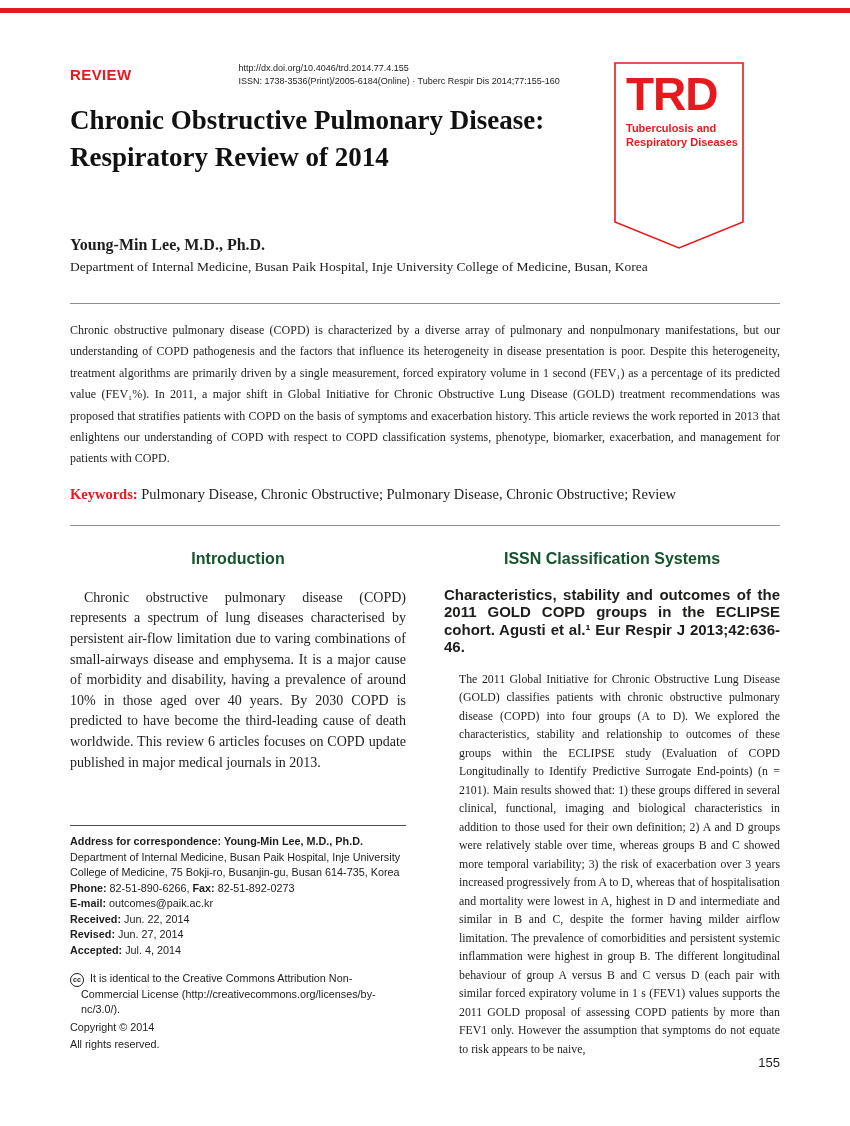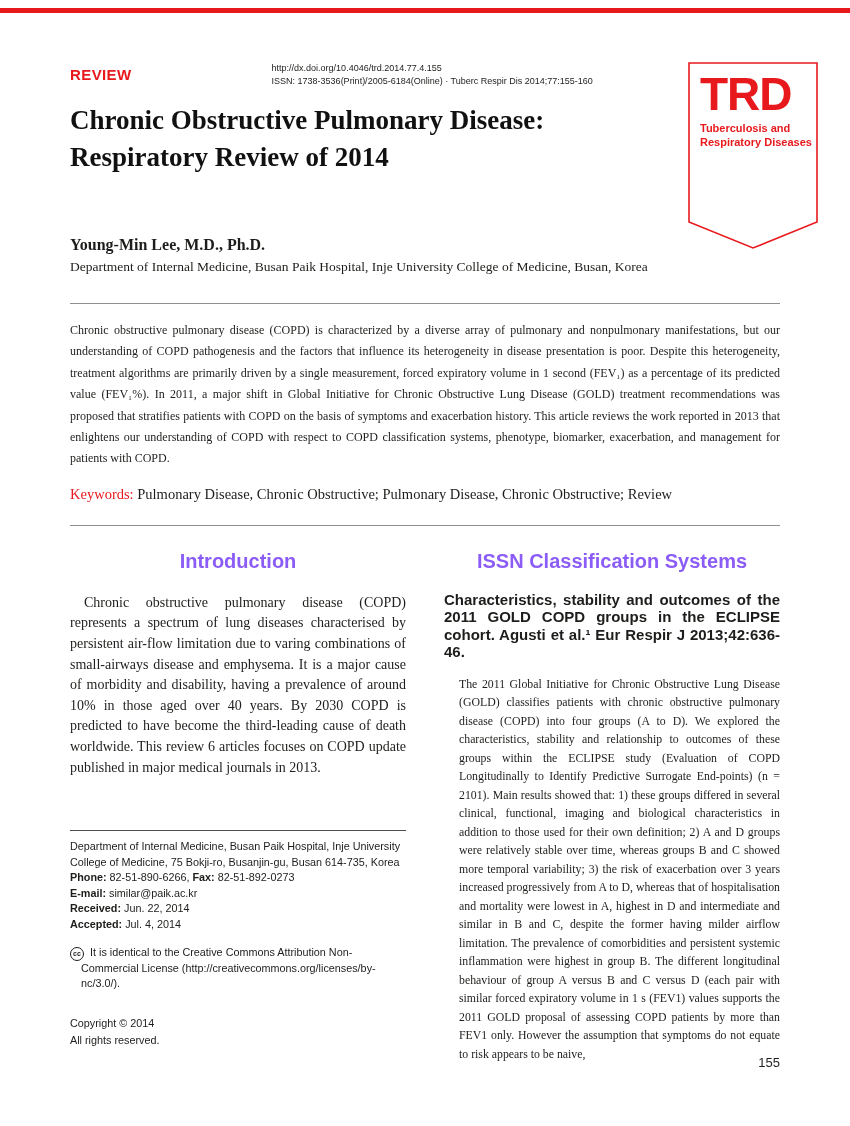--- a/index.html
+++ b/index.html
@@ -4,60 +4,60 @@
 <style>
   html,body{margin:0;padding:0;}
   body{
     width:850px;height:1126px;background:#ffffff;color:#1d1d1b;
     font-family:"Liberation Serif",serif;position:relative;overflow:hidden;
   }
   .top-rule{position:absolute;top:8px;left:0;width:850px;height:5px;background:#e8191d;}
   .page{padding:58px 70px 0 70px;position:relative;}
 
   
-  .header{display:flex;align-items:flex-start;gap:33px;}
+  .header{display:flex;align-items:flex-start;}
   .review-label{font-family:"Liberation Sans",sans-serif;font-weight:bold;font-size:15px;color:#e8191d;letter-spacing:.4px;margin-top:8px;}
   .doi-block{font-family:"Liberation Sans",sans-serif;font-size:9px;line-height:13px;color:#1d1d1b;margin-left:107px;margin-top:4px;}
 
   
-  .logo{position:absolute;top:62px;left:688px;width:132px;height:190px;}
+  .logo{position:absolute;top:62px;left:614px;width:132px;height:190px;}
   .logo svg{position:absolute;top:0;left:0;}
   .logo-text{position:absolute;top:8px;left:12px;right:8px;}
   .logo-acronym{font-family:"Liberation Sans",sans-serif;font-weight:bold;font-size:46px;line-height:48px;color:#e8191d;letter-spacing:-1px;}
   .logo-subtitle{font-family:"Liberation Sans",sans-serif;font-weight:bold;font-size:11px;line-height:14px;color:#e8191d;margin-top:3px;}
 
   
   .title{font-size:27px;font-weight:bold;line-height:37px;margin-top:14px;color:#111;}
   .author-block{margin-top:60px;}
   .author{font-size:16px;font-weight:bold;}
   .affiliation{font-size:13.5px;margin-top:5px;}
 
   .rule{border:none;border-top:1px solid #8f8f8f;height:0;margin:0;}
   .rule-1{margin-top:28px;}
   .rule-2{margin-top:22px;}
 
   .abstract{margin-top:16px;font-size:12px;line-height:21.4px;text-align:justify;}
   .keywords{margin-top:16px;font-size:14.5px;}
-  .keywords-label{color:#e8191d;font-weight:normal;}
+  .keywords-label{color:#e8191d;font-weight:bold;}
 
   
   .columns{display:flex;gap:38px;margin-top:20px;}
   .col{flex:1;min-width:0;}
-  .section-title{font-family:"Liberation Sans",sans-serif;font-size:20px;font-weight:bold;text-align:center;margin:4px 0 0 0;color:#8b5cf6;}
+  .section-title{font-family:"Liberation Sans",sans-serif;font-size:16px;font-weight:bold;text-align:center;margin:4px 0 0 0;color:#14532d;}
   .intro-text{margin-top:20px;font-size:14px;line-height:20.6px;text-align:justify;text-indent:14px;}
 
   .correspondence{margin-top:52px;border-top:1px solid #4d4d4d;padding-top:8px;
     font-family:"Liberation Sans",sans-serif;font-size:10.8px;line-height:15.5px;color:#1d1d1b;}
   .corr-line b{font-weight:bold;}
 
   .cc-note{margin-top:13px;font-family:"Liberation Sans",sans-serif;font-size:10.8px;line-height:15px;padding-left:11px;text-indent:-11px;}
   .cc-icon{display:inline-block;width:12px;height:12px;border:1px solid #1d1d1b;border-radius:50%;
     font-size:7px;line-height:11px;text-align:center;vertical-align:0px;margin-right:3px;font-weight:bold;text-indent:0;}
 
-  .copyright{margin-top:24px;font-family:"Liberation Sans",sans-serif;font-size:10.8px;line-height:16.5px;}
+  .copyright{margin-top:2px;font-family:"Liberation Sans",sans-serif;font-size:10.8px;line-height:16.5px;}
 
   .subsection-title{font-family:"Liberation Sans",sans-serif;font-size:15px;font-weight:bold;line-height:17.5px;text-align:justify;margin-top:18px;color:#1d1d1b;}
   .rc-abstract{margin-top:14px;margin-left:15px;font-size:11.8px;line-height:18.5px;text-align:justify;max-height:389px;overflow:hidden;}
 
   .page-number{position:absolute;top:1055px;right:70px;font-family:"Liberation Sans",sans-serif;font-weight:normal;font-size:13px;color:#1d1d1b;}
 </style>
 </head>
 <body>
 
 <div class="top-rule"></div>
@@ -106,34 +106,41 @@
 
   <hr class="rule rule-2">
 
   <div class="columns">
 
     <div class="col">
       <h2 class="section-title">Introduction</h2>
       <p class="intro-text">Chronic obstructive pulmonary disease (COPD) represents a spectrum of lung diseases characterised by persistent air-flow limitation due to varing combinations of small-airways disease and emphysema. It is a major cause of morbidity and disability, having a prevalence of around 10% in those aged over 40 years. By 2030 COPD is predicted to have become the third-leading cause of death worldwide. This review 6 articles focuses on COPD update published in major medical journals in 2013.</p>
 
       <div class="correspondence">
+        <div class="corr-line">
+          <b>Address for correspondence: Young-Min Lee, M.D., Ph.D.</b>
+        </div>
         <div class="corr-line">Department of Internal Medicine, Busan Paik Hospital, Inje University College of Medicine, 75 Bokji-ro, Busanjin-gu, Busan 614-735, Korea</div>
         <div class="corr-line">
           <b>Phone:</b>
           <span>82-51-890-6266,</span>
           <b>Fax:</b>
           <span>82-51-892-0273</span>
         </div>
         <div class="corr-line">
           <b>E-mail:</b>
-          <span>similar@paik.ac.kr</span>
+          <span>outcomes@paik.ac.kr</span>
         </div>
         <div class="corr-line">
           <b>Received:</b>
           <span>Jun. 22, 2014</span>
+        </div>
+        <div class="corr-line">
+          <b>Revised:</b>
+          <span>Jun. 27, 2014</span>
         </div>
         <div class="corr-line">
           <b>Accepted:</b>
           <span>Jul. 4, 2014</span>
         </div>
       </div>
 
       <div class="cc-note">
         <span class="cc-icon">cc</span>
         <span>It is identical to the Creative Commons Attribution Non-Commercial License (http://creativecommons.org/licenses/by-nc/3.0/).</span>

